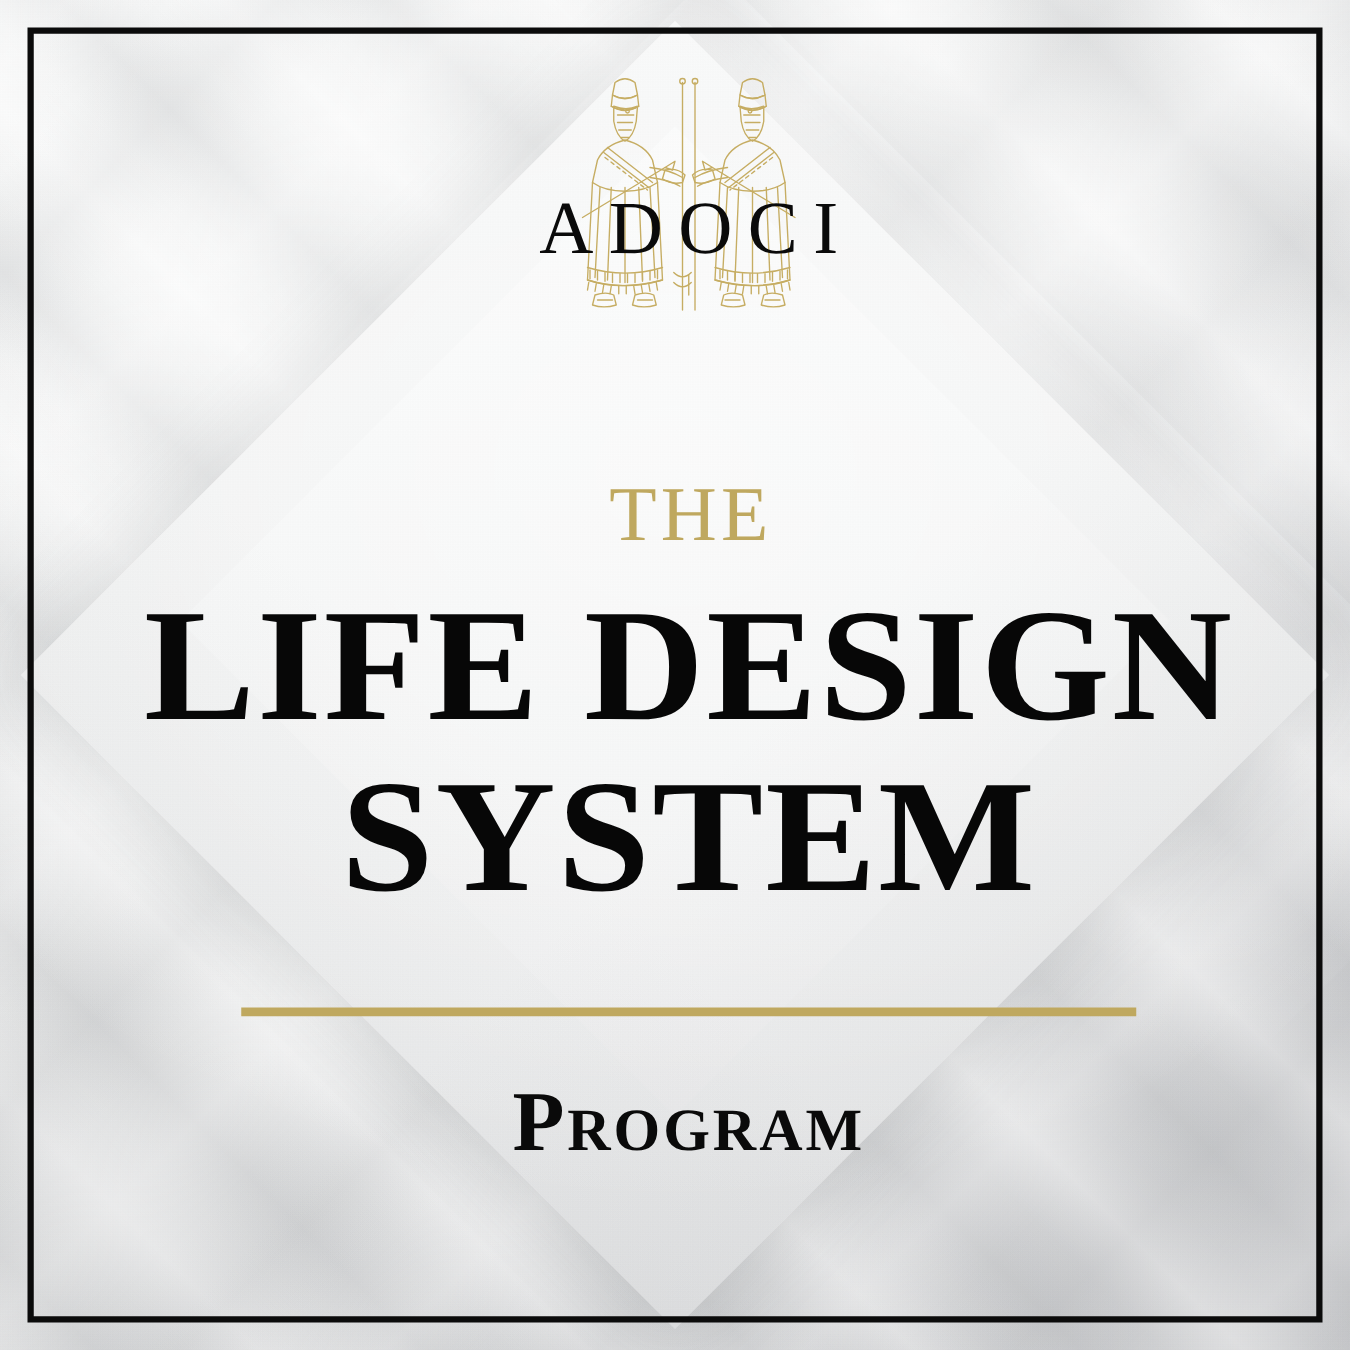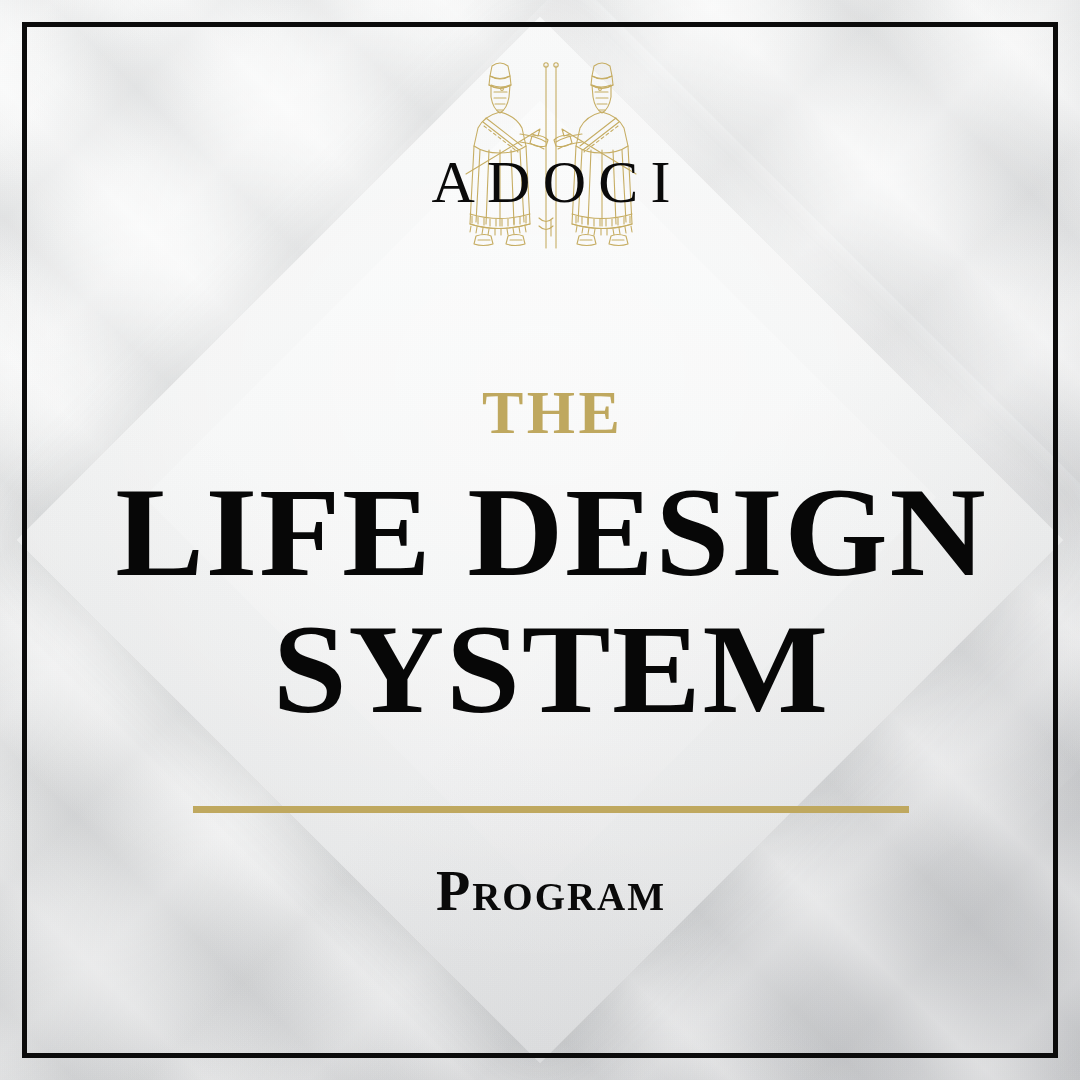--- a/index.html
+++ b/index.html
@@ -132,21 +132,21 @@
     color:#0a0a0a;
     white-space:nowrap;
     line-height:1;
   }
 
   
   .eyebrow {
     margin-top:108px;
     font-family:"Liberation Serif", serif;
     font-size:62px;
-    font-weight:700;
+    font-weight:400;
     letter-spacing:0.055em;
     text-indent:0.055em;
     color:#bfa85f;
     line-height:1;
   }
 
   
   .headline {
     margin-top:24px;
     font-family:"Liberation Serif", serif;
@@ -166,21 +166,21 @@
     margin-top:72px;
     width:716px; height:7px;
     background:#bfa85f;
   }
 
   
   .program {
     margin-top:50px;
     font-family:"Liberation Serif", serif;
     font-weight:700;
-    font-size:56px;
+    font-size:68px;
     font-variant:small-caps;
     letter-spacing:0.035em;
     color:#0a0a0a;
     line-height:1;
   }
 </style>
 </head>
 <body>
 
 <div id="poster">

